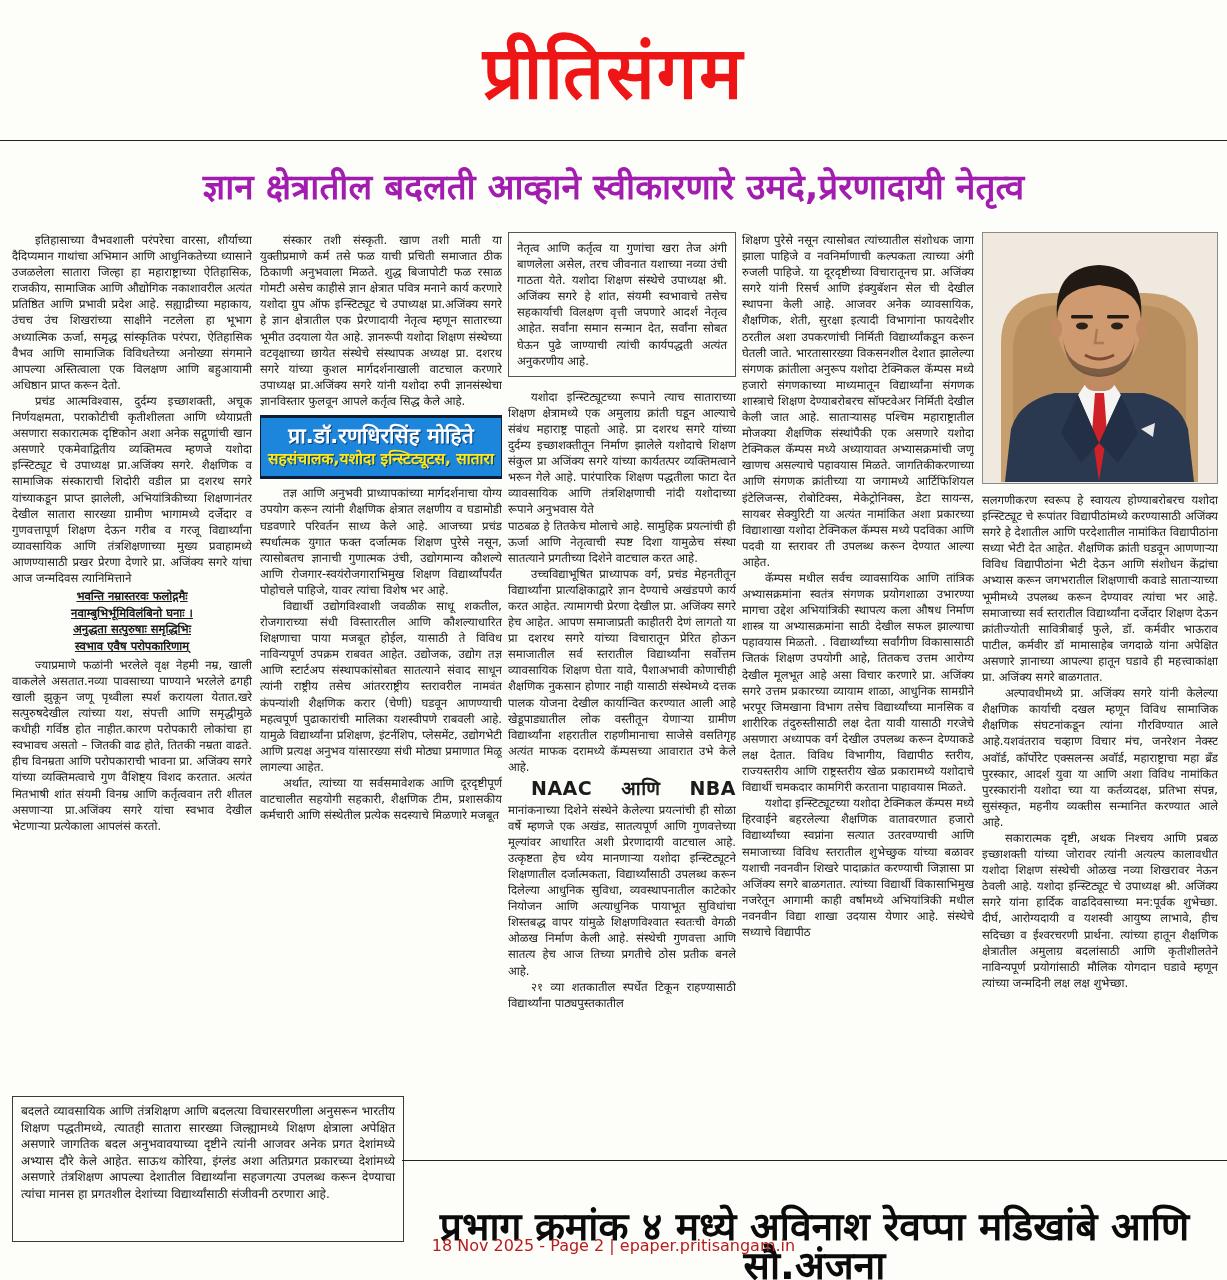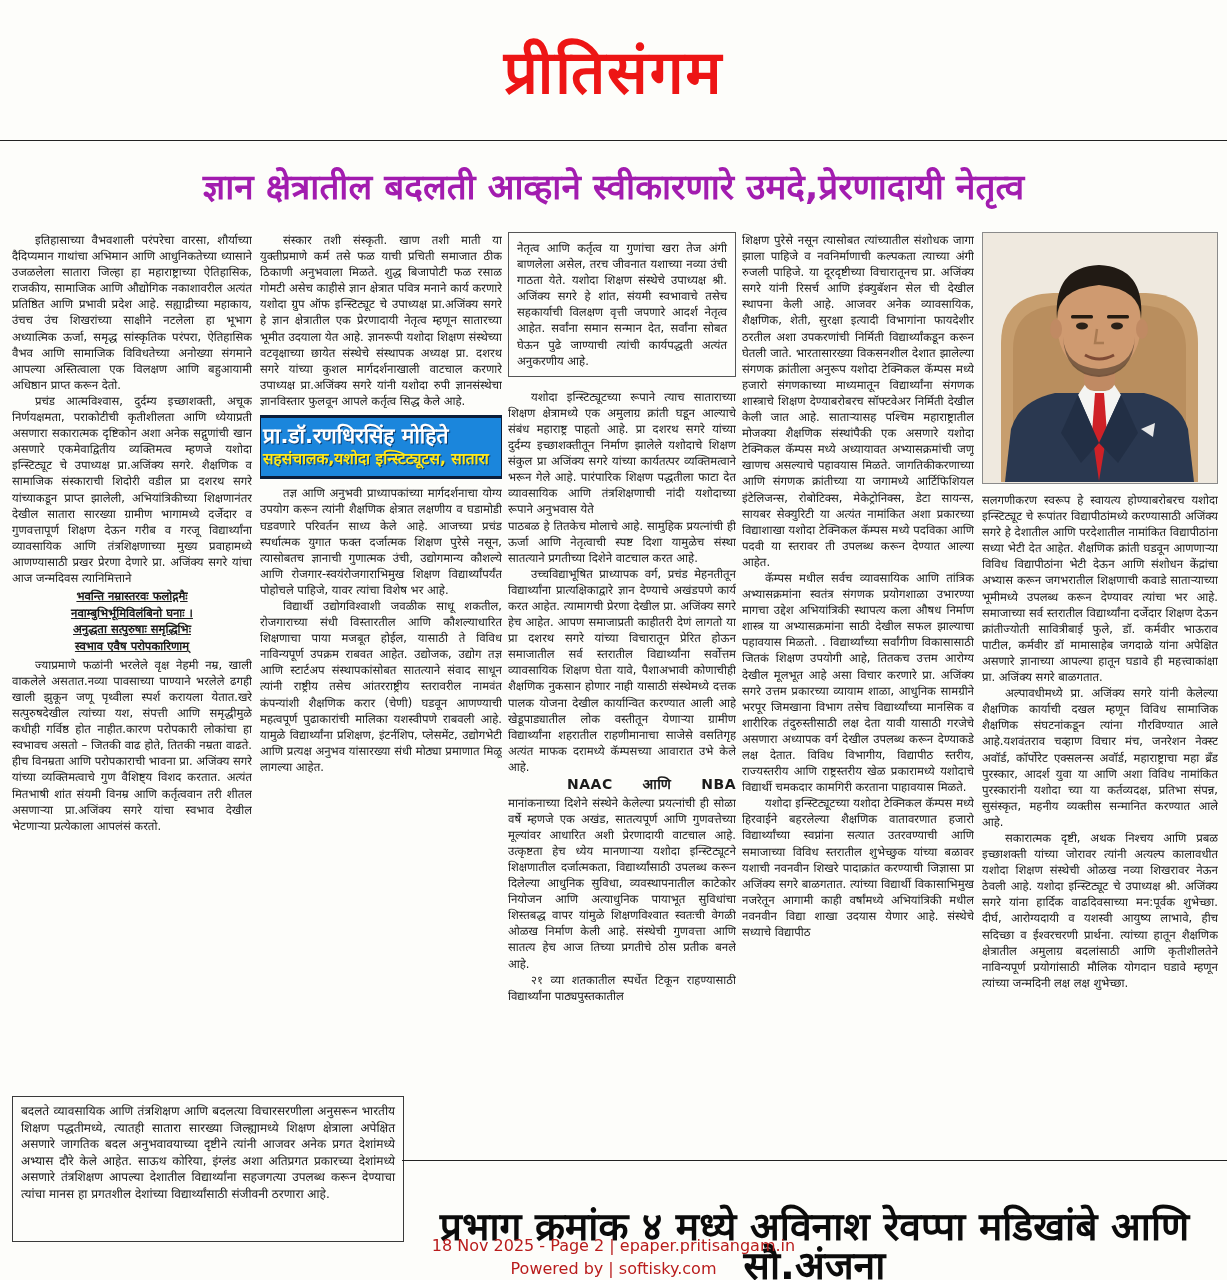--- a/index.html
+++ b/index.html
@@ -5,21 +5,21 @@
   * { margin:0; padding:0; box-sizing:border-box; }
   html,body { background:#e9e7e2; }
   body { font-family:"DejaVu Sans", sans-serif; }
   .page {
     position:relative; width:1227px; height:1280px; margin:0 auto;
     background:#fdfdfa; overflow:hidden; color:#1a1a1a;
   }
   .masthead {
     position:absolute; top:2px; left:0; width:100%; height:136px;
     display:flex; align-items:center; justify-content:center;
-    font-size:60px; font-weight:700; letter-spacing:2px;
+    font-size:72px; font-weight:700; letter-spacing:2px;
   }
   .masthead-rule { position:absolute; top:140px; left:0; width:100%; border-top:1.5px solid #222; }
   .headline {
     position:absolute; top:146px; left:10px; width:1207px; height:82px;
     display:flex; align-items:center; justify-content:center; text-align:left;
     font-size:35px; font-weight:700; color:#a21caf; line-height:1.1;
   }
   .col {
     position:absolute; top:232px; overflow:hidden;
     font-size:11.5px; line-height:1.40; text-align:justify; color:#1c1c1c;
@@ -27,31 +27,31 @@
   .col p { text-indent:2em; margin:0; }
   #col1 { left:12px;  width:240px; height:846px; }
   #col2 { left:260px; width:242px; height:864px; }
   #col3 { left:508px; width:228px; height:922px; }
   #col4 { left:742px; width:232px; height:922px; }
   #col5 { left:982px; width:236px; height:922px; }
   .shloka { text-align:center; font-weight:600; line-height:1.45; margin:2px 0; }
   .shloka div { text-indent:0;text-decoration:underline; }
   .byline-box {
     margin:6px -2px; border:3px solid #0b1e3a; background:#1b86dc;
-    text-align:left; padding:6px 2px 7px 2px;
+    text-align:center; padding:6px 2px 7px 2px;
   }
   .byline-name { color:#ffffff; font-weight:700; font-size:21px; line-height:1.2;
     text-shadow:1px 1px 0 #0b3b6e; }
   .byline-role { color:#ffe81a; font-weight:700; font-size:15.5px; line-height:1.3;
     text-shadow:1px 1px 0 #0b3b6e; }
   .quote-box {
     border:1.2px solid #555; padding:7px 8px; margin-bottom:12px; text-indent:0;
   }
   .quote-box p { text-indent:0; }
-  .naac-head { font-size:14px; font-weight:600; letter-spacing:0.5px;margin-left:36px; }
+  .naac-head { font-size:19px; font-weight:600; letter-spacing:0.5px; }
   .photo-frame {
     width:236px; height:252px; border:1.5px solid #8a8a8a; background:#efe9df;
     margin-bottom:8px; overflow:hidden;
   }
   .bottom-box {
     position:absolute; left:12px; top:1096px; width:392px; height:146px;
     border:1.5px solid #3a3a3a; padding:6px 8px; overflow:hidden;
     font-size:12px; line-height:1.38; text-align:justify;
   }
   .banner-rule { position:absolute; left:402px; top:1160px; width:825px; border-top:1.5px solid #222; }
@@ -88,20 +88,21 @@
   </div>
 
   <div class="col" id="col2">
     <p>संस्कार तशी संस्कृती. खाण तशी माती या युक्तीप्रमाणे कर्म तसे फळ याची प्रचिती समाजात ठीक ठिकाणी अनुभवाला मिळते. शुद्ध बिजापोटी फळ रसाळ गोमटी असेच काहीसे ज्ञान क्षेत्रात पवित्र मनाने कार्य करणारे यशोदा ग्रुप ऑफ इन्स्टिट्यूट चे उपाध्यक्ष प्रा.अजिंक्य सगरे हे ज्ञान क्षेत्रातील एक प्रेरणादायी नेतृत्व म्हणून सातारच्या भूमीत उदयाला येत आहे. ज्ञानरूपी यशोदा शिक्षण संस्थेच्या वटवृक्षाच्या छायेत संस्थेचे संस्थापक अध्यक्ष प्रा. दशरथ सगरे यांच्या कुशल मार्गदर्शनाखाली वाटचाल करणारे उपाध्यक्ष प्रा.अजिंक्य सगरे यांनी यशोदा रुपी ज्ञानसंस्थेचा ज्ञानविस्तार फुलवून आपले कर्तृत्व सिद्ध केले आहे.</p>
     <div class="byline-box">
       <div class="byline-name">प्रा.डॉ.रणधिरसिंह मोहिते</div>
       <div class="byline-role">सहसंचालक,यशोदा इन्स्टिट्यूटस, सातारा</div>
     </div>
     <p>तज्ञ आणि अनुभवी प्राध्यापकांच्या मार्गदर्शनाचा योग्य उपयोग करून त्यांनी शैक्षणिक क्षेत्रात लक्षणीय व घडामोडी घडवणारे परिवर्तन साध्य केले आहे. आजच्या प्रचंड स्पर्धात्मक युगात फक्त दर्जात्मक शिक्षण पुरेसे नसून, त्यासोबतच ज्ञानाची गुणात्मक उंची, उद्योगमान्य कौशल्ये आणि रोजगार-स्वयंरोजगाराभिमुख शिक्षण विद्यार्थ्यांपर्यंत पोहोचले पाहिजे, यावर त्यांचा विशेष भर आहे.</p>
     <p>विद्यार्थी उद्योगविश्वाशी जवळीक साधू शकतील, रोजगाराच्या संधी विस्तारतील आणि कौशल्याधारित शिक्षणाचा पाया मजबूत होईल, यासाठी ते विविध नाविन्यपूर्ण उपक्रम राबवत आहेत. उद्योजक, उद्योग तज्ञ आणि स्टार्टअप संस्थापकांसोबत सातत्याने संवाद साधून त्यांनी राष्ट्रीय तसेच आंतरराष्ट्रीय स्तरावरील नामवंत कंपन्यांशी शैक्षणिक करार (चेणी) घडवून आणण्याची महत्वपूर्ण पुढाकारांची मालिका यशस्वीपणे राबवली आहे. यामुळे विद्यार्थ्यांना प्रशिक्षण, इंटर्नशिप, प्लेसमेंट, उद्योगभेटी आणि प्रत्यक्ष अनुभव यांसारख्या संधी मोठ्या प्रमाणात मिळू लागल्या आहेत.</p>
+    <p>अर्थात, त्यांच्या या सर्वसमावेशक आणि दूरदृष्टीपूर्ण वाटचालीत सहयोगी सहकारी, शैक्षणिक टीम, प्रशासकीय कर्मचारी आणि संस्थेतील प्रत्येक सदस्याचे मिळणारे मजबूत</p>
   </div>
 
   <div class="col" id="col3">
     <div class="quote-box">
       <p>नेतृत्व आणि कर्तृत्व या गुणांचा खरा तेज अंगी बाणलेला असेल, तरच जीवनात यशाच्या नव्या उंची गाठता येते. यशोदा शिक्षण संस्थेचे उपाध्यक्ष श्री. अजिंक्य सगरे हे शांत, संयमी स्वभावाचे तसेच सहकार्याची विलक्षण वृत्ती जपणारे आदर्श नेतृत्व आहेत. सर्वांना समान सन्मान देत, सर्वांना सोबत घेऊन पुढे जाण्याची त्यांची कार्यपद्धती अत्यंत अनुकरणीय आहे.</p>
     </div>
     <p>यशोदा इन्स्टिट्यूटच्या रूपाने त्याच साताराच्या शिक्षण क्षेत्रामध्ये एक अमुलाग्र क्रांती घडून आल्याचे संबंध महाराष्ट्र पाहतो आहे. प्रा दशरथ सगरे यांच्या दुर्दम्य इच्छाशक्तीतून निर्माण झालेले यशोदाचे शिक्षण संकुल प्रा अजिंक्य सगरे यांच्या कार्यतत्पर व्यक्तिमत्वाने भरून गेले आहे. पारंपारिक शिक्षण पद्धतीला फाटा देत व्यावसायिक आणि तंत्रशिक्षणाची नांदी यशोदाच्या रूपाने अनुभवास येते</p>
     <p style="text-indent:0;">पाठबळ हे तितकेच मोलाचे आहे. सामुहिक प्रयत्नांची ही ऊर्जा आणि नेतृत्वाची स्पष्ट दिशा यामुळेच संस्था सातत्याने प्रगतीच्या दिशेने वाटचाल करत आहे.</p>
     <p>उच्चविद्याभूषित प्राध्यापक वर्ग, प्रचंड मेहनतीतून विद्यार्थ्यांना प्रात्यक्षिकाद्वारे ज्ञान देण्याचे अखंडपणे कार्य करत आहेत. त्यामागची प्रेरणा देखील प्रा. अजिंक्य सगरे हेच आहेत. आपण समाजाप्रती काहीतरी देणं लागतो या प्रा दशरथ सगरे यांच्या विचारातून प्रेरित होऊन समाजातील सर्व स्तरातील विद्यार्थ्यांना सर्वोत्तम व्यावसायिक शिक्षण घेता यावे, पैशाअभावी कोणाचीही शैक्षणिक नुकसान होणार नाही यासाठी संस्थेमध्ये दत्तक पालक योजना देखील कार्यान्वित करण्यात आली आहे खेडूपाड्यातील लोक वस्तीतून येणाऱ्या ग्रामीण विद्यार्थ्यांना शहरातील राहणीमानाचा साजेसे वसतिगृह अत्यंत माफक दरामध्ये कॅम्पसच्या आवारात उभे केले आहे.</p>
     <p><span class="naac-head">NAAC आणि NBA </span><span>मानांकनाच्या दिशेने संस्थेने केलेल्या प्रयत्नांची ही सोळा वर्षे म्हणजे एक अखंड, सातत्यपूर्ण आणि गुणवत्तेच्या मूल्यांवर आधारित अशी प्रेरणादायी वाटचाल आहे. उत्कृष्टता हेच ध्येय मानणाऱ्या यशोदा इन्स्टिट्यूटने शिक्षणातील दर्जात्मकता, विद्यार्थ्यांसाठी उपलब्ध करून दिलेल्या आधुनिक सुविधा, व्यवस्थापनातील काटेकोर नियोजन आणि अत्याधुनिक पायाभूत सुविधांचा शिस्तबद्ध वापर यांमुळे शिक्षणविश्वात स्वतःची वेगळी ओळख निर्माण केली आहे. संस्थेची गुणवत्ता आणि सातत्य हेच आज तिच्या प्रगतीचे ठोस प्रतीक बनले आहे.</span></p>
@@ -158,16 +159,15 @@
     <p>सकारात्मक दृष्टी, अथक निश्चय आणि प्रबळ इच्छाशक्ती यांच्या जोरावर त्यांनी अत्यल्प कालावधीत यशोदा शिक्षण संस्थेची ओळख नव्या शिखरावर नेऊन ठेवली आहे.  यशोदा इन्स्टिट्यूट चे उपाध्यक्ष श्री. अजिंक्य सगरे यांना हार्दिक वाढदिवसाच्या मन:पूर्वक शुभेच्छा. दीर्घ, आरोग्यदायी व यशस्वी आयुष्य लाभावे, हीच सदिच्छा व ईश्वरचरणी प्रार्थना. त्यांच्या हातून शैक्षणिक क्षेत्रातील  अमुलाग्र बदलांसाठी  आणि कृतीशीलतेने नाविन्यपूर्ण प्रयोगांसाठी  मौलिक योगदान घडावे  म्हणून त्यांच्या जन्मदिनी  लक्ष लक्ष शुभेच्छा.</p>
   </div>
 
   <div class="bottom-box">बदलते व्यावसायिक आणि तंत्रशिक्षण आणि बदलत्या विचारसरणीला अनुसरून भारतीय शिक्षण पद्धतीमध्ये, त्यातही सातारा सारख्या जिल्ह्यामध्ये  शिक्षण क्षेत्राला अपेक्षित असणारे  जागतिक बदल  अनुभवावयाच्या दृष्टीने  त्यांनी आजवर अनेक प्रगत देशांमध्ये अभ्यास  दौरे केले आहेत. साऊथ कोरिया, इंग्लंड  अशा अतिप्रगत प्रकारच्या देशांमध्ये असणारे तंत्रशिक्षण  आपल्या देशातील विद्यार्थ्यांना  सहजगत्या उपलब्ध करून देण्याचा त्यांचा मानस हा प्रगतशील  देशांच्या विद्यार्थ्यांसाठी संजीवनी  ठरणारा आहे.</div>
 
   <div class="banner-rule"></div>
   <div class="banner">प्रभाग क्रमांक ४ मध्ये अविनाश रेवप्पा मडिखांबे आणि सौ.अंजना</div>
 
   <div class="footer">
     <div>18 Nov 2025 - Page 2 | epaper.pritisangam.in</div>
-    <div>Powered by | softisky.com</div>
   </div>
 
 </div>
 
 </body></html>

